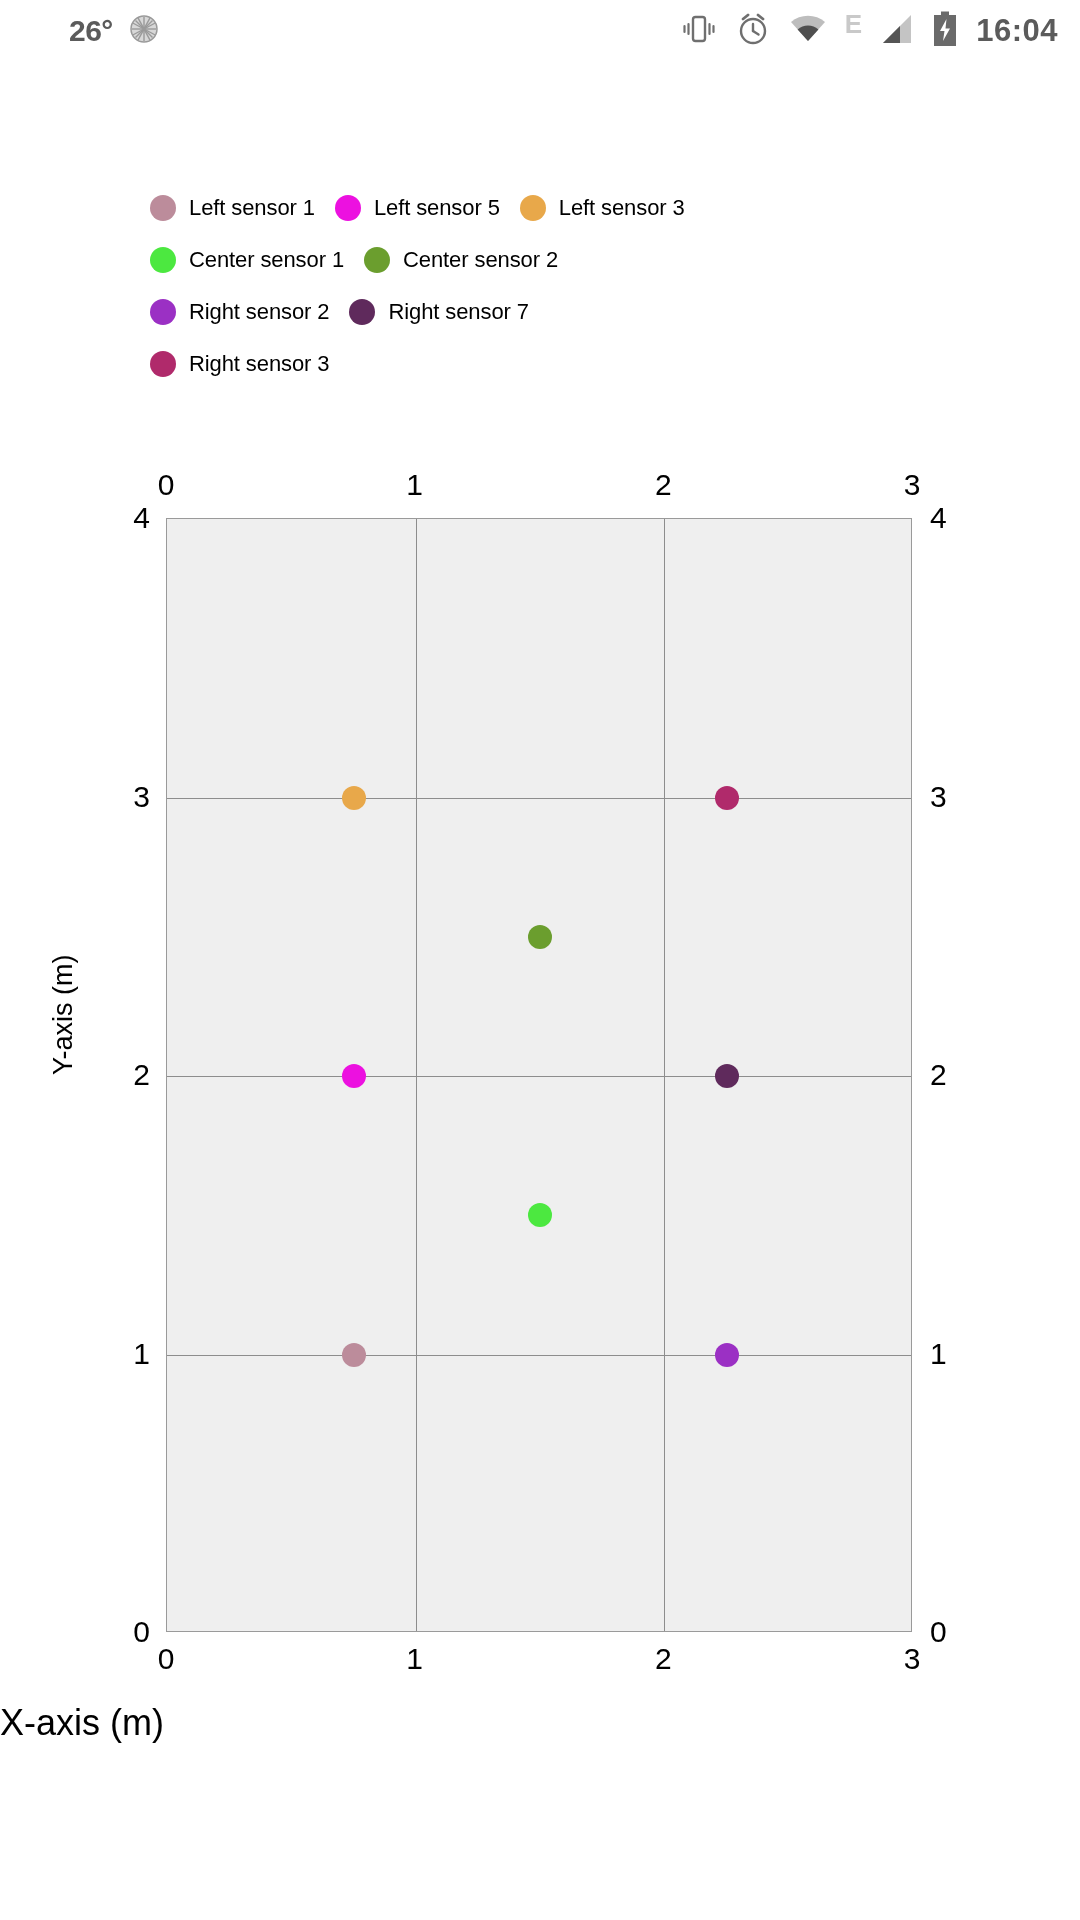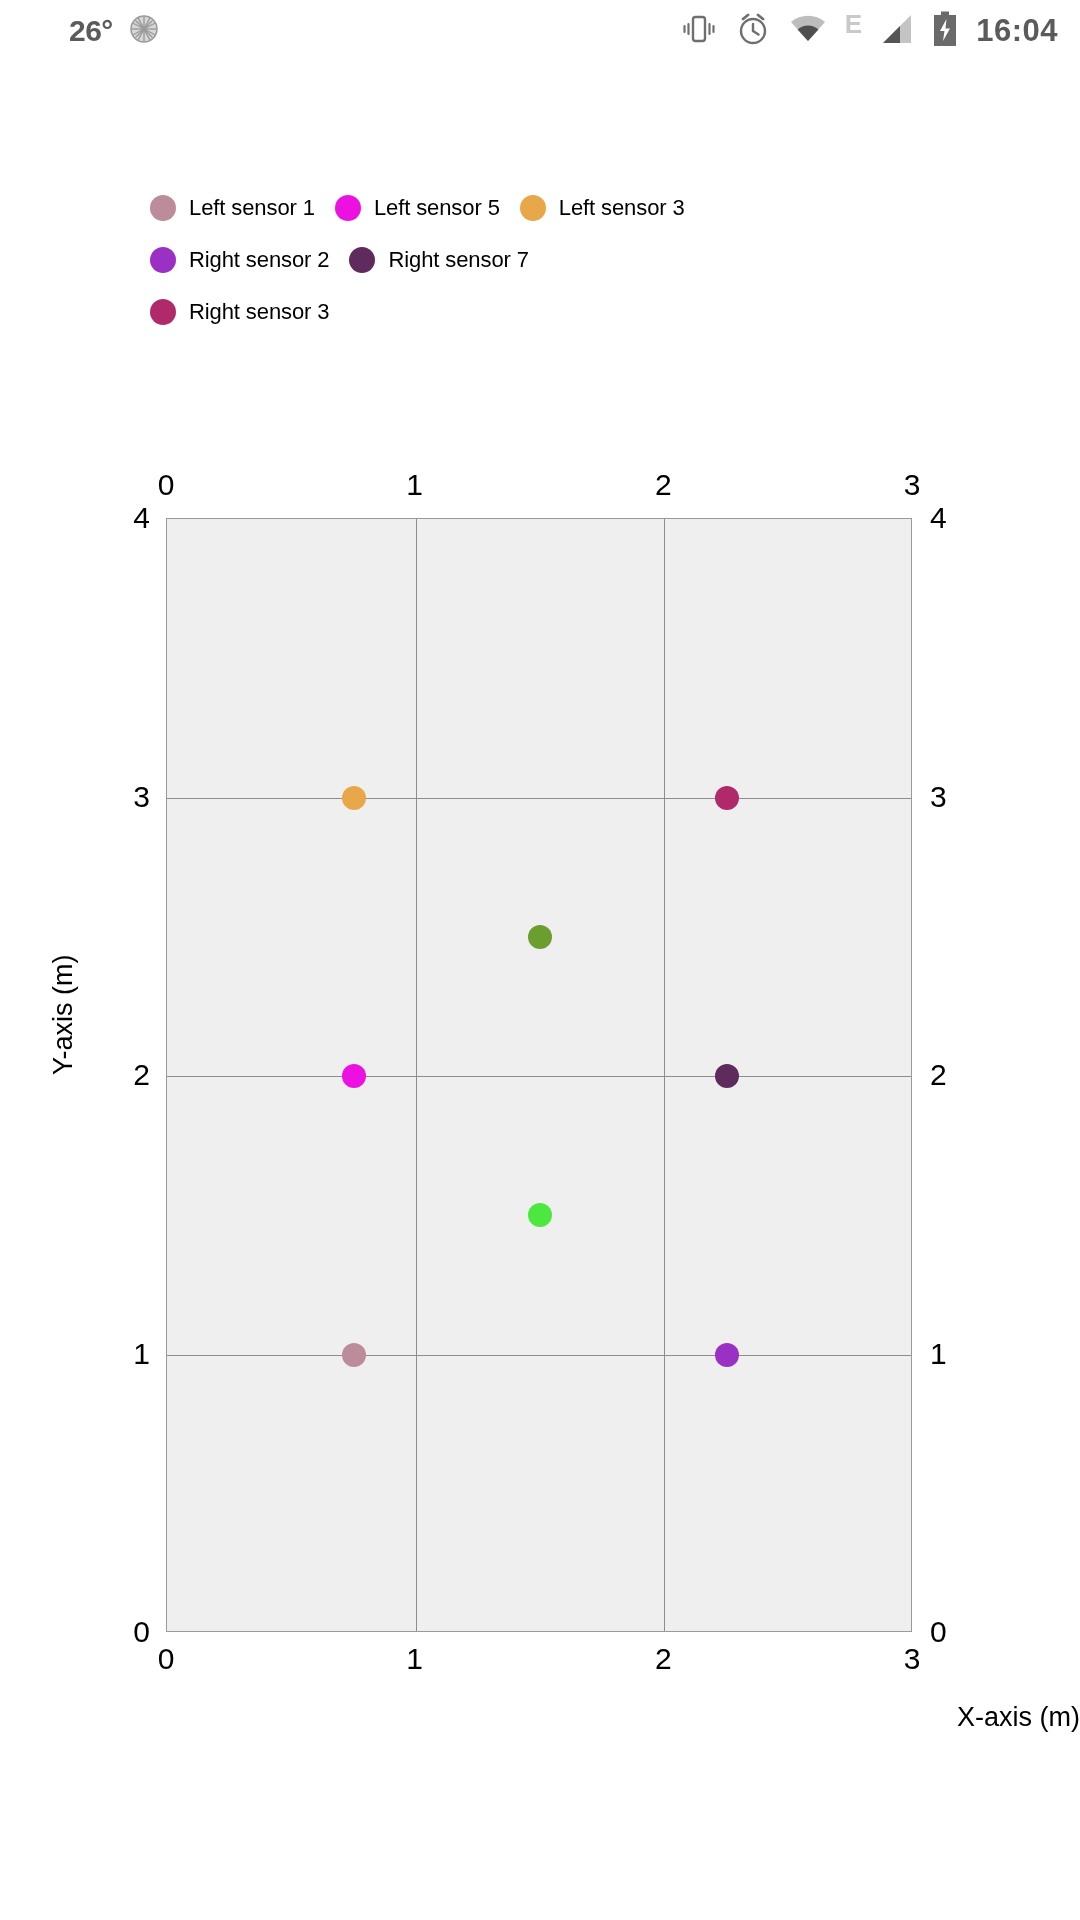--- a/index.html
+++ b/index.html
@@ -54,21 +54,21 @@
   }
 
   .tick { position: absolute; font-size: 30px; color: #000; }
   .tick-top { transform: translateX(-50%); top: 38px; }
   .tick-bottom { transform: translateX(-50%); top: 1212px; }
   .tick-left { transform: translateY(-50%); text-align: right; }
   .tick-right { transform: translateY(-50%); text-align: left; }
 
   .axis-label-x {
     position: absolute; top: 1272px; left: 0; width: 1080px;
-    text-align: right; font-size: 27px; color: #000;
+    text-align: left; font-size: 36px; color: #000;
   }
   .axis-label-y {
     position: absolute; left: 48px; top: 645px;
     font-size: 27px; color: #000;
     transform: rotate(-90deg); transform-origin: left top;
     white-space: nowrap;
   }
 
   
   .next-btn {
@@ -161,20 +161,31 @@
         </div>
         <span class="legend-gap"></span>
         <div class="legend-item">
           <span class="legend-dot" style="background: rgb(236, 17, 224);"></span>
           <span class="legend-label">Left sensor 5</span>
         </div>
         <span class="legend-gap"></span>
         <div class="legend-item">
           <span class="legend-dot" style="background: rgb(232, 168, 74);"></span>
           <span class="legend-label">Left sensor 3</span>
+        </div>
+      </div>
+      <div class="legend-row">
+        <div class="legend-item">
+          <span class="legend-dot" style="background: rgb(76, 232, 64);"></span>
+          <span class="legend-label">Center sensor 1</span>
+        </div>
+        <span class="legend-gap"></span>
+        <div class="legend-item">
+          <span class="legend-dot" style="background: rgb(107, 158, 46);"></span>
+          <span class="legend-label">Center sensor 2</span>
         </div>
       </div>
       <div class="legend-row">
         <div class="legend-item">
           <span class="legend-dot" style="background: rgb(155, 48, 196);"></span>
           <span class="legend-label">Right sensor 2</span>
         </div>
         <span class="legend-gap"></span>
         <div class="legend-item">
           <span class="legend-dot" style="background: rgb(95, 42, 92);"></span>

